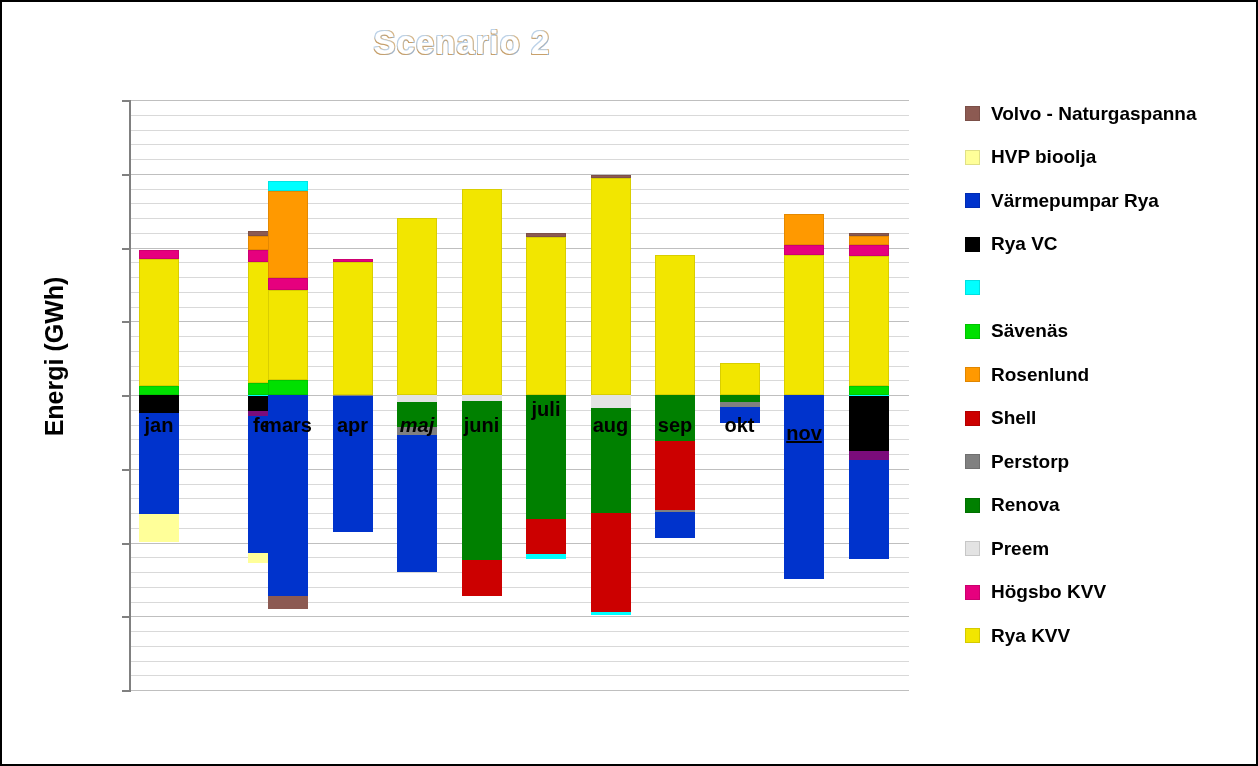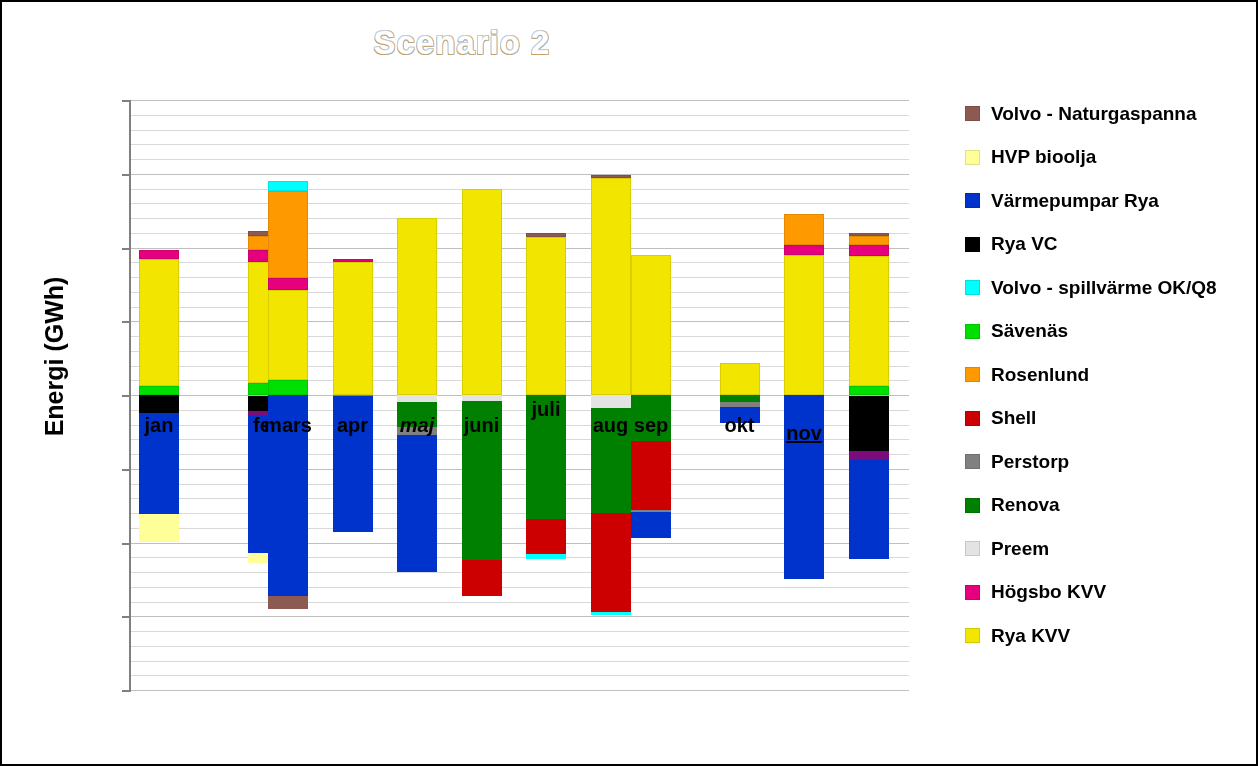--- a/index.html
+++ b/index.html
@@ -216,21 +216,21 @@
         </div>
         <div class="bar-col" style="left: 459.5px;">
           <div class="seg pos" title="Rya KVV" style="top: 78.175px; height: 216.825px; background: rgb(242, 230, 0);"></div>
           <div class="seg pos" title="Volvo - Naturgaspanna" style="top: 75.225px; height: 2.95px; background: rgb(140, 90, 82);"></div>
           <div class="seg neg" title="Preem" style="top: 295px; height: 13.275px; background: rgb(227, 227, 227);"></div>
           <div class="seg neg" title="Renova" style="top: 308.275px; height: 104.725px; background: rgb(0, 128, 0);"></div>
           <div class="seg neg" title="Shell" style="top: 413px; height: 98.825px; background: rgb(204, 0, 0);"></div>
           <div class="seg neg" title="Volvo - spillvärme OK/Q8" style="top: 511.825px; height: 2.95px; background: rgb(0, 255, 255);"></div>
           <div class="month-label" style="top: 314px;">aug</div>
         </div>
-        <div class="bar-col" style="left: 500px;">
+        <div class="bar-col" style="left: 524px;">
           <div class="seg pos" title="Rya KVV" style="top: 154.875px; height: 140.125px; background: rgb(242, 230, 0);"></div>
           <div class="seg neg" title="Renova" style="top: 295px; height: 45.725px; background: rgb(0, 128, 0);"></div>
           <div class="seg neg" title="Shell" style="top: 340.725px; height: 69.325px; background: rgb(204, 0, 0);"></div>
           <div class="seg neg" title="Perstorp" style="top: 410.05px; height: 1.5px; background: rgb(128, 128, 128);"></div>
           <div class="seg neg" title="Värmepumpar Rya" style="top: 411.525px; height: 26.55px; background: rgb(0, 51, 204);"></div>
           <div class="month-label" style="top: 314px;">sep</div>
         </div>
         <div class="bar-col" style="left: 588.5px;">
           <div class="seg pos" title="Rya KVV" style="top: 262.55px; height: 32.45px; background: rgb(242, 230, 0);"></div>
           <div class="seg neg" title="Renova" style="top: 295px; height: 7.375px; background: rgb(0, 128, 0);"></div>
@@ -272,21 +272,20 @@
       <div class="legend-item">
         <div class="legend-swatch" style="background: rgb(0, 51, 204);"></div>
         <div class="legend-label">Värmepumpar Rya</div>
       </div>
       <div class="legend-item">
         <div class="legend-swatch" style="background: rgb(0, 0, 0);"></div>
         <div class="legend-label">Rya VC</div>
       </div>
       <div class="legend-item">
         <div class="legend-swatch" style="background: rgb(0, 255, 255);"></div>
-        <div class="legend-label">Volvo - spillvärme OK/Q8</div>
       </div>
       <div class="legend-item">
         <div class="legend-swatch" style="background: rgb(0, 224, 0);"></div>
         <div class="legend-label">Sävenäs</div>
       </div>
       <div class="legend-item">
         <div class="legend-swatch" style="background: rgb(255, 153, 0);"></div>
         <div class="legend-label">Rosenlund</div>
       </div>
       <div class="legend-item">

